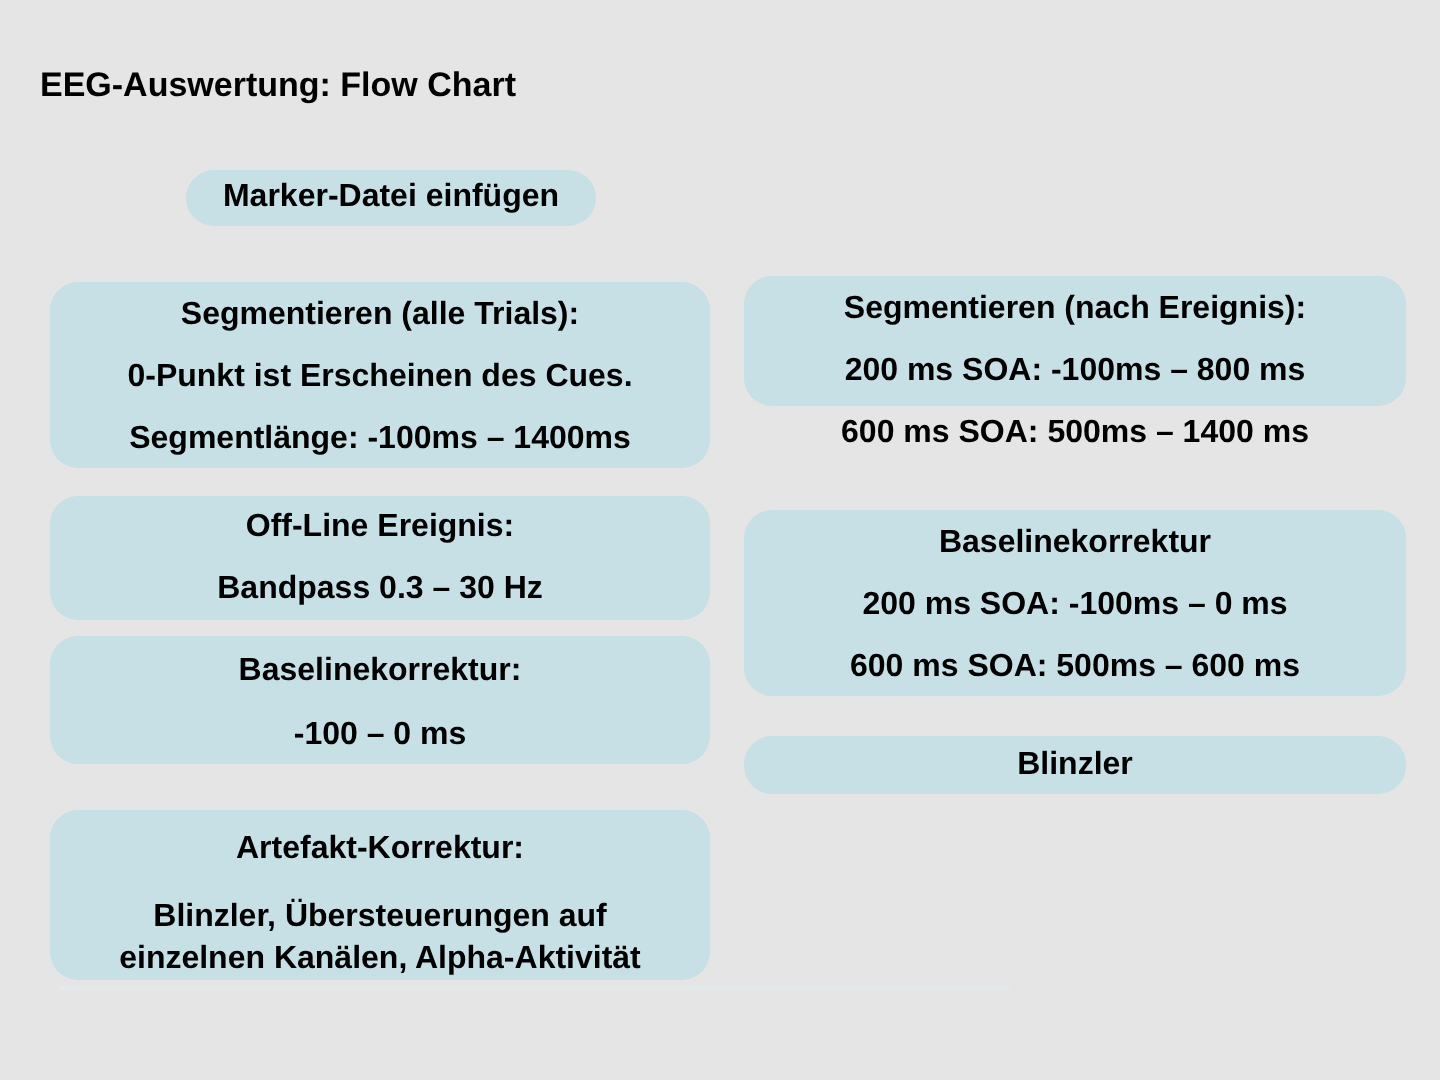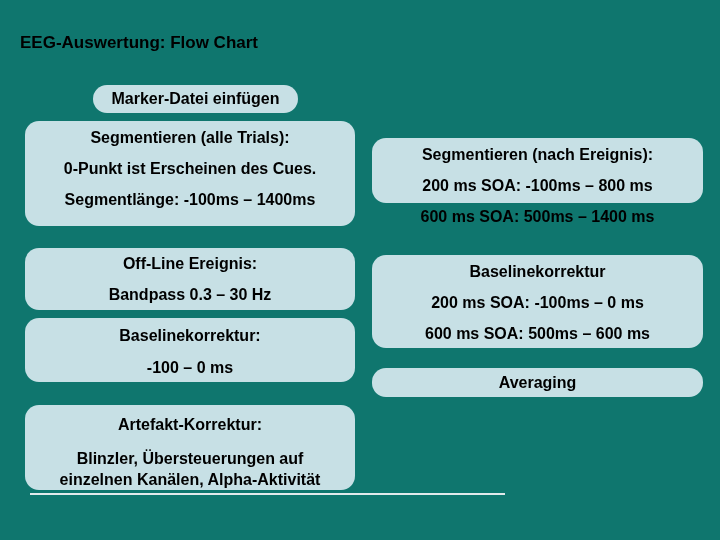--- a/index.html
+++ b/index.html
@@ -4,21 +4,21 @@
 <style>
   html, body {
     margin: 0;
     padding: 0;
     background: #ffffff;
   }
   .slide {
     position: relative;
     width: 720px;
     height: 540px;
-    background: #0f766e;
+    background: #e5e5e5;
     overflow: hidden;
     font-family: "Liberation Sans", "DejaVu Sans", sans-serif;
     color: #000000;
   }
   .slide-title {
     position: absolute;
     left: 20px;
     top: 33px;
     font-size: 17px;
     font-weight: bold;
@@ -43,21 +43,21 @@
   }
   .box .line.tight {
     line-height: 21px;
   }
   .box .line.para-gap {
     margin-top: 8px;
   }
   .marker-box   { left: 93px;  top: 85px;  width: 205px; height: 28px; }
   .marker-box .line { line-height: 28px; }
 
-  .box-l1 { left: 25px;  top: 121px; width: 330px; height: 105px; padding-top: 1px; }
+  .box-l1 { left: 25px;  top: 141px; width: 330px; height: 93px; padding-top: 1px; }
   .box-l2 { left: 25px;  top: 248px; width: 330px; height: 62px; }
   .box-l3 { left: 25px;  top: 318px; width: 330px; height: 64px; padding-top: 2px; }
   .box-l4 { left: 25px;  top: 405px; width: 330px; height: 85px; padding-top: 4px; }
 
   .box-r1 { left: 372px; top: 138px; width: 331px; height: 65px; padding-top: 1px; }
   .box-r2 { left: 372px; top: 255px; width: 331px; height: 93px; padding-top: 1px; }
   .box-r3 { left: 372px; top: 368px; width: 331px; height: 29px; }
   .box-r3 .line { line-height: 29px; }
 
   .divider-line {
@@ -108,18 +108,18 @@
     <div class="line">600 ms SOA: 500ms – 1400 ms</div>
   </div>
 
   <div class="box box-r2">
     <div class="line">Baselinekorrektur</div>
     <div class="line">200 ms SOA: -100ms – 0 ms</div>
     <div class="line">600 ms SOA: 500ms – 600 ms</div>
   </div>
 
   <div class="box box-r3">
-    <div class="line">Averaging</div>
+    <div class="line">Blinzler</div>
   </div>
 
   <div class="divider-line"></div>
 
 </div>
 
 </body></html>

